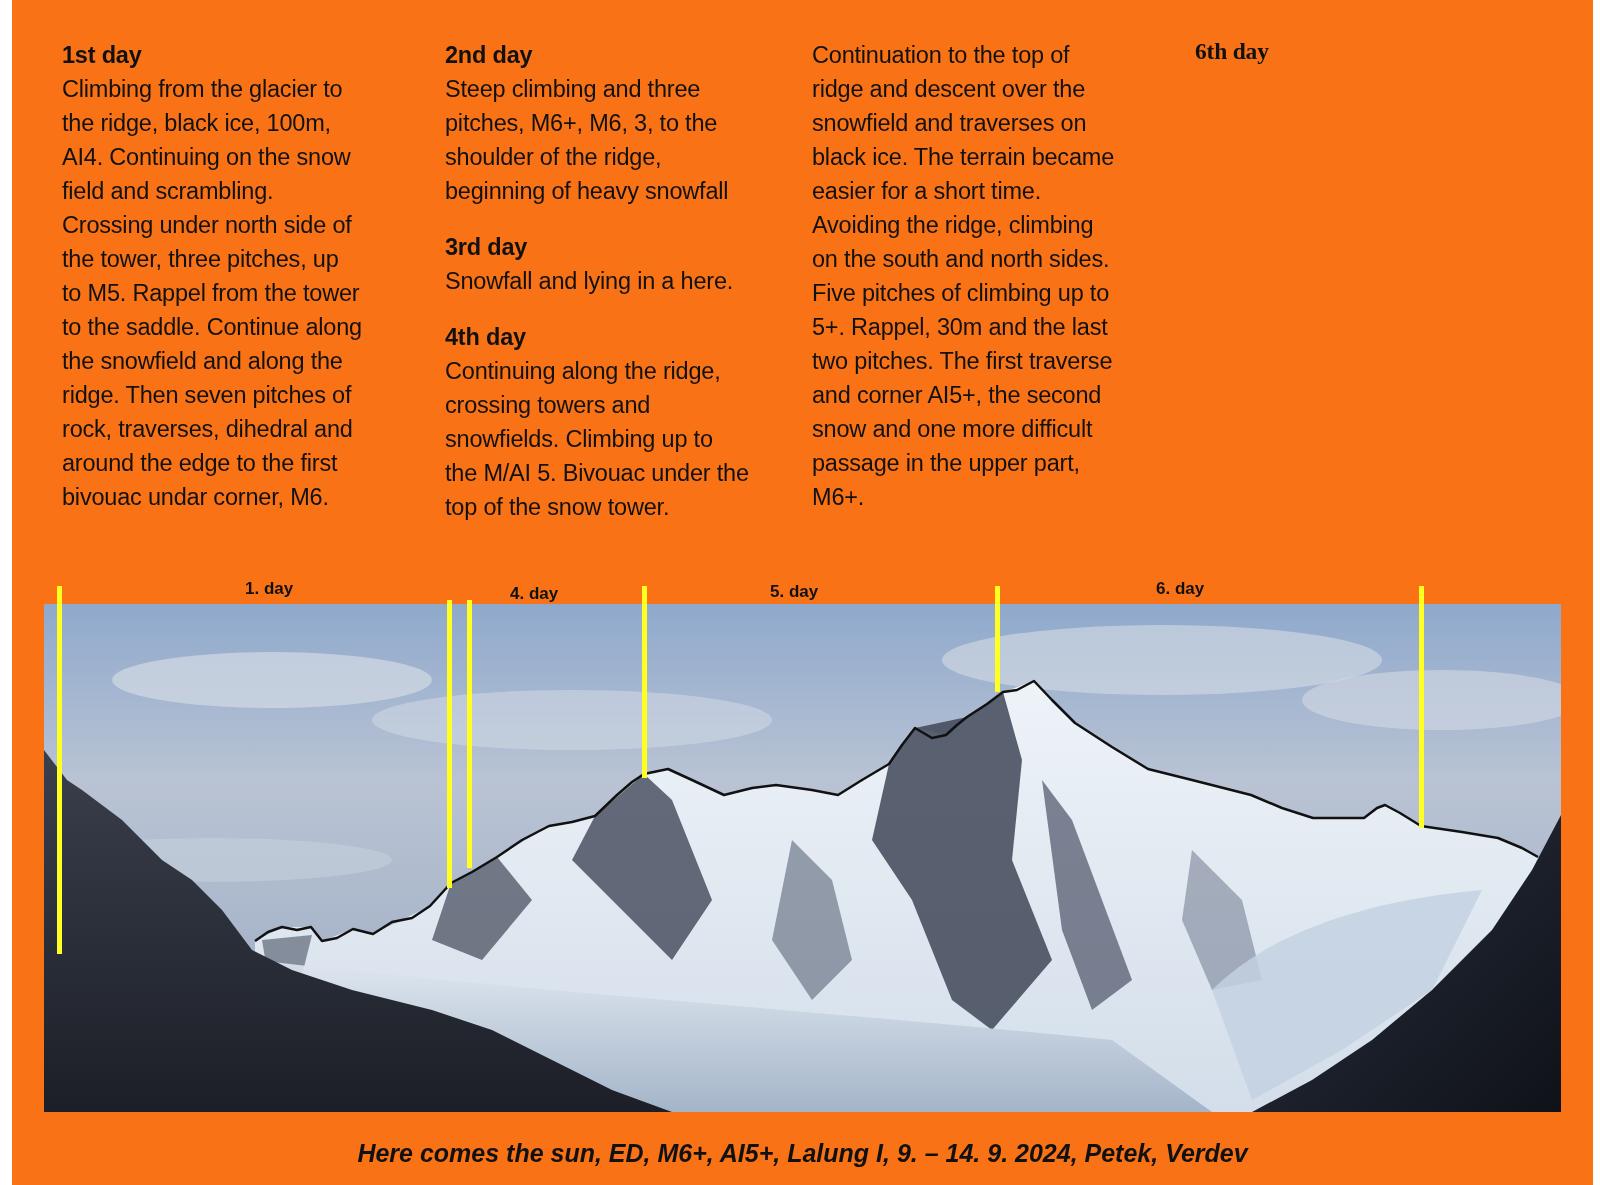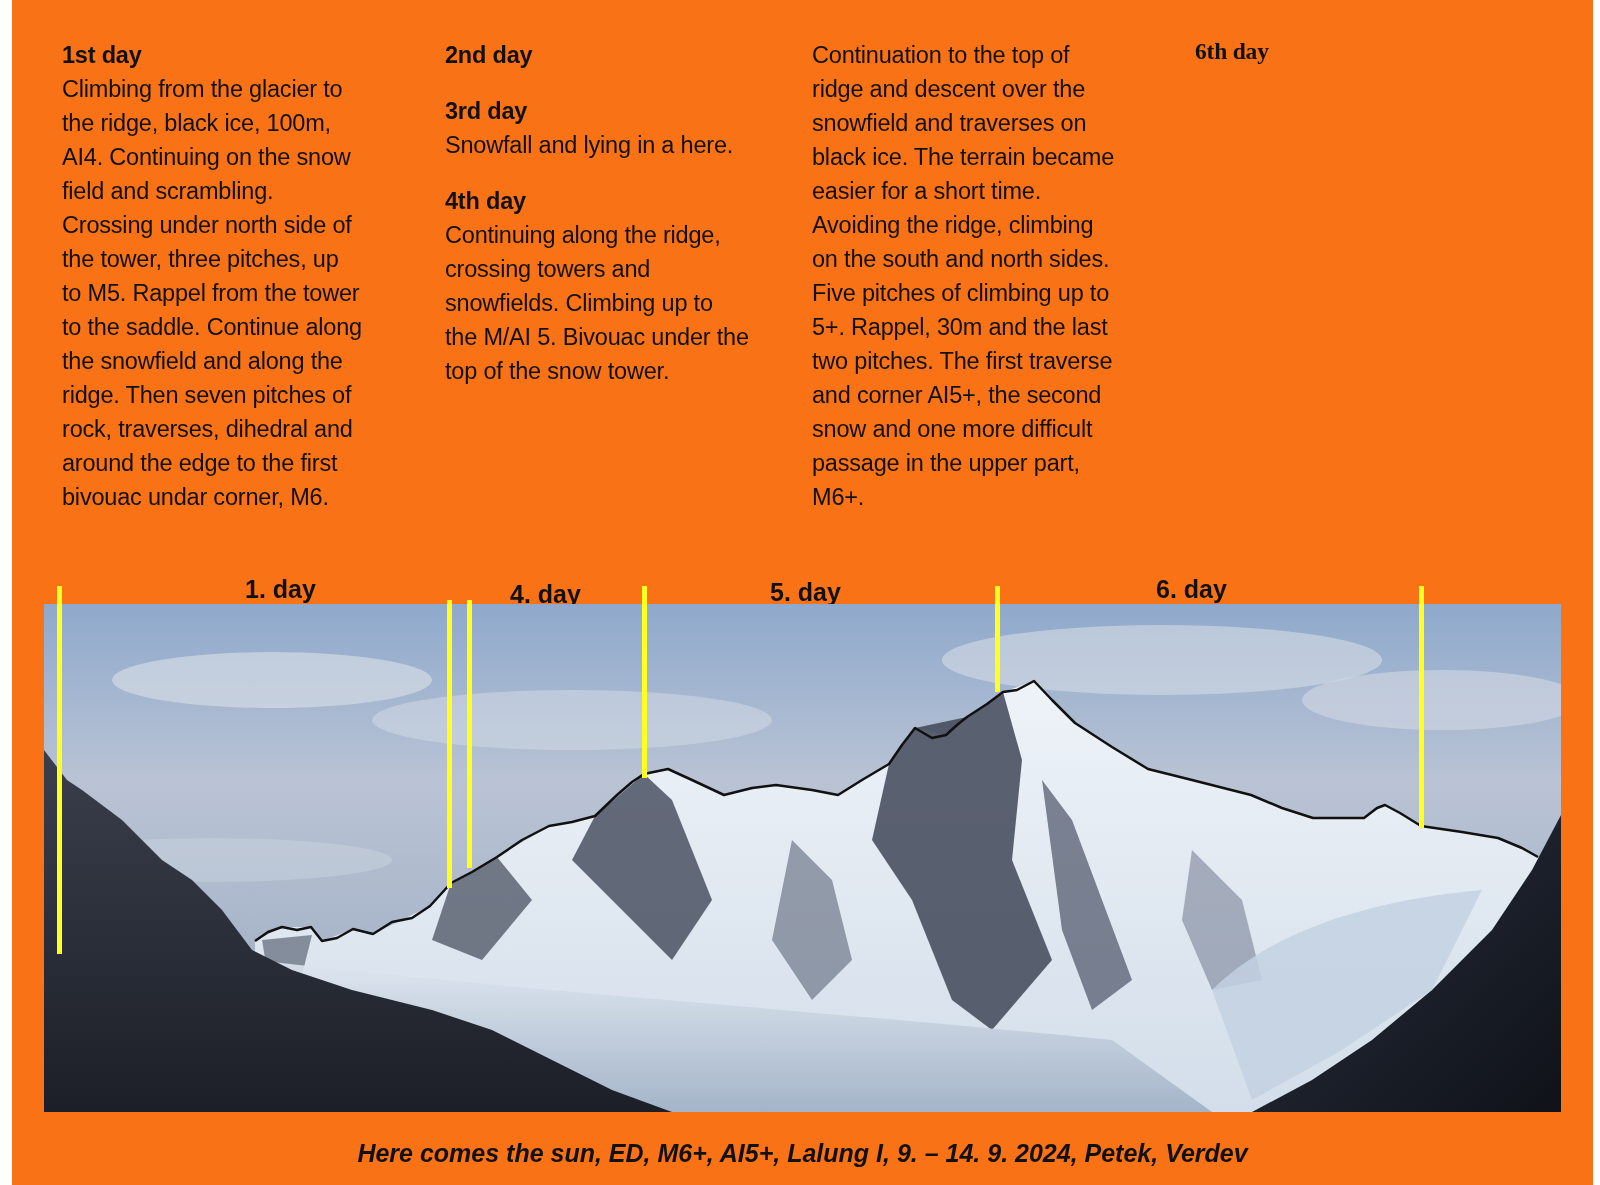--- a/index.html
+++ b/index.html
@@ -17,21 +17,21 @@
   .col {
     position: absolute; top: 38px; width: 350px;
     font-size: 23.5px; line-height: 34px; letter-spacing: -0.2px;
   }
   .col h3 {
     margin: 0; font-size: 23.5px; line-height: 34px; font-weight: bold;
   }
   .col p { margin: 0; white-space: pre-line; }
   .col .gap { height: 22px; }
   .day-label {
-    position: absolute; font-size: 25px; font-weight: bold; line-height: 26px;
+    position: absolute; font-size: 17px; font-weight: bold; line-height: 26px;
     white-space: nowrap; color: #111;
   }
   .photo {
     position: absolute; left: 32px; top: 604px; width: 1517px; height: 508px;
     overflow: hidden;
   }
   .photo svg { display: block; }
   .marker {
     position: absolute; width: 5px; background: #ffff22;
   }
@@ -57,20 +57,24 @@
 to the saddle. Continue along
 the snowfield and along the
 ridge. Then seven pitches of
 rock, traverses,  dihedral and
 around the edge to the first
 bivouac undar corner, M6.</p>
   </div>
 
   <div class="col" style="left:433px;">
     <h3>2nd day</h3>
+    <p>Steep climbing and three
+pitches, M6+, M6, 3, to the
+shoulder of the ridge,
+beginning of heavy snowfall</p>
     <div class="gap"></div>
     <h3>3rd day</h3>
     <p>Snowfall and lying in a here.</p>
     <div class="gap"></div>
     <h3>4th day</h3>
     <p>Continuing along the ridge,
 crossing towers and
 snowfields. Climbing up to
 the M/AI 5. Bivouac under the
 top of the snow tower.</p>

